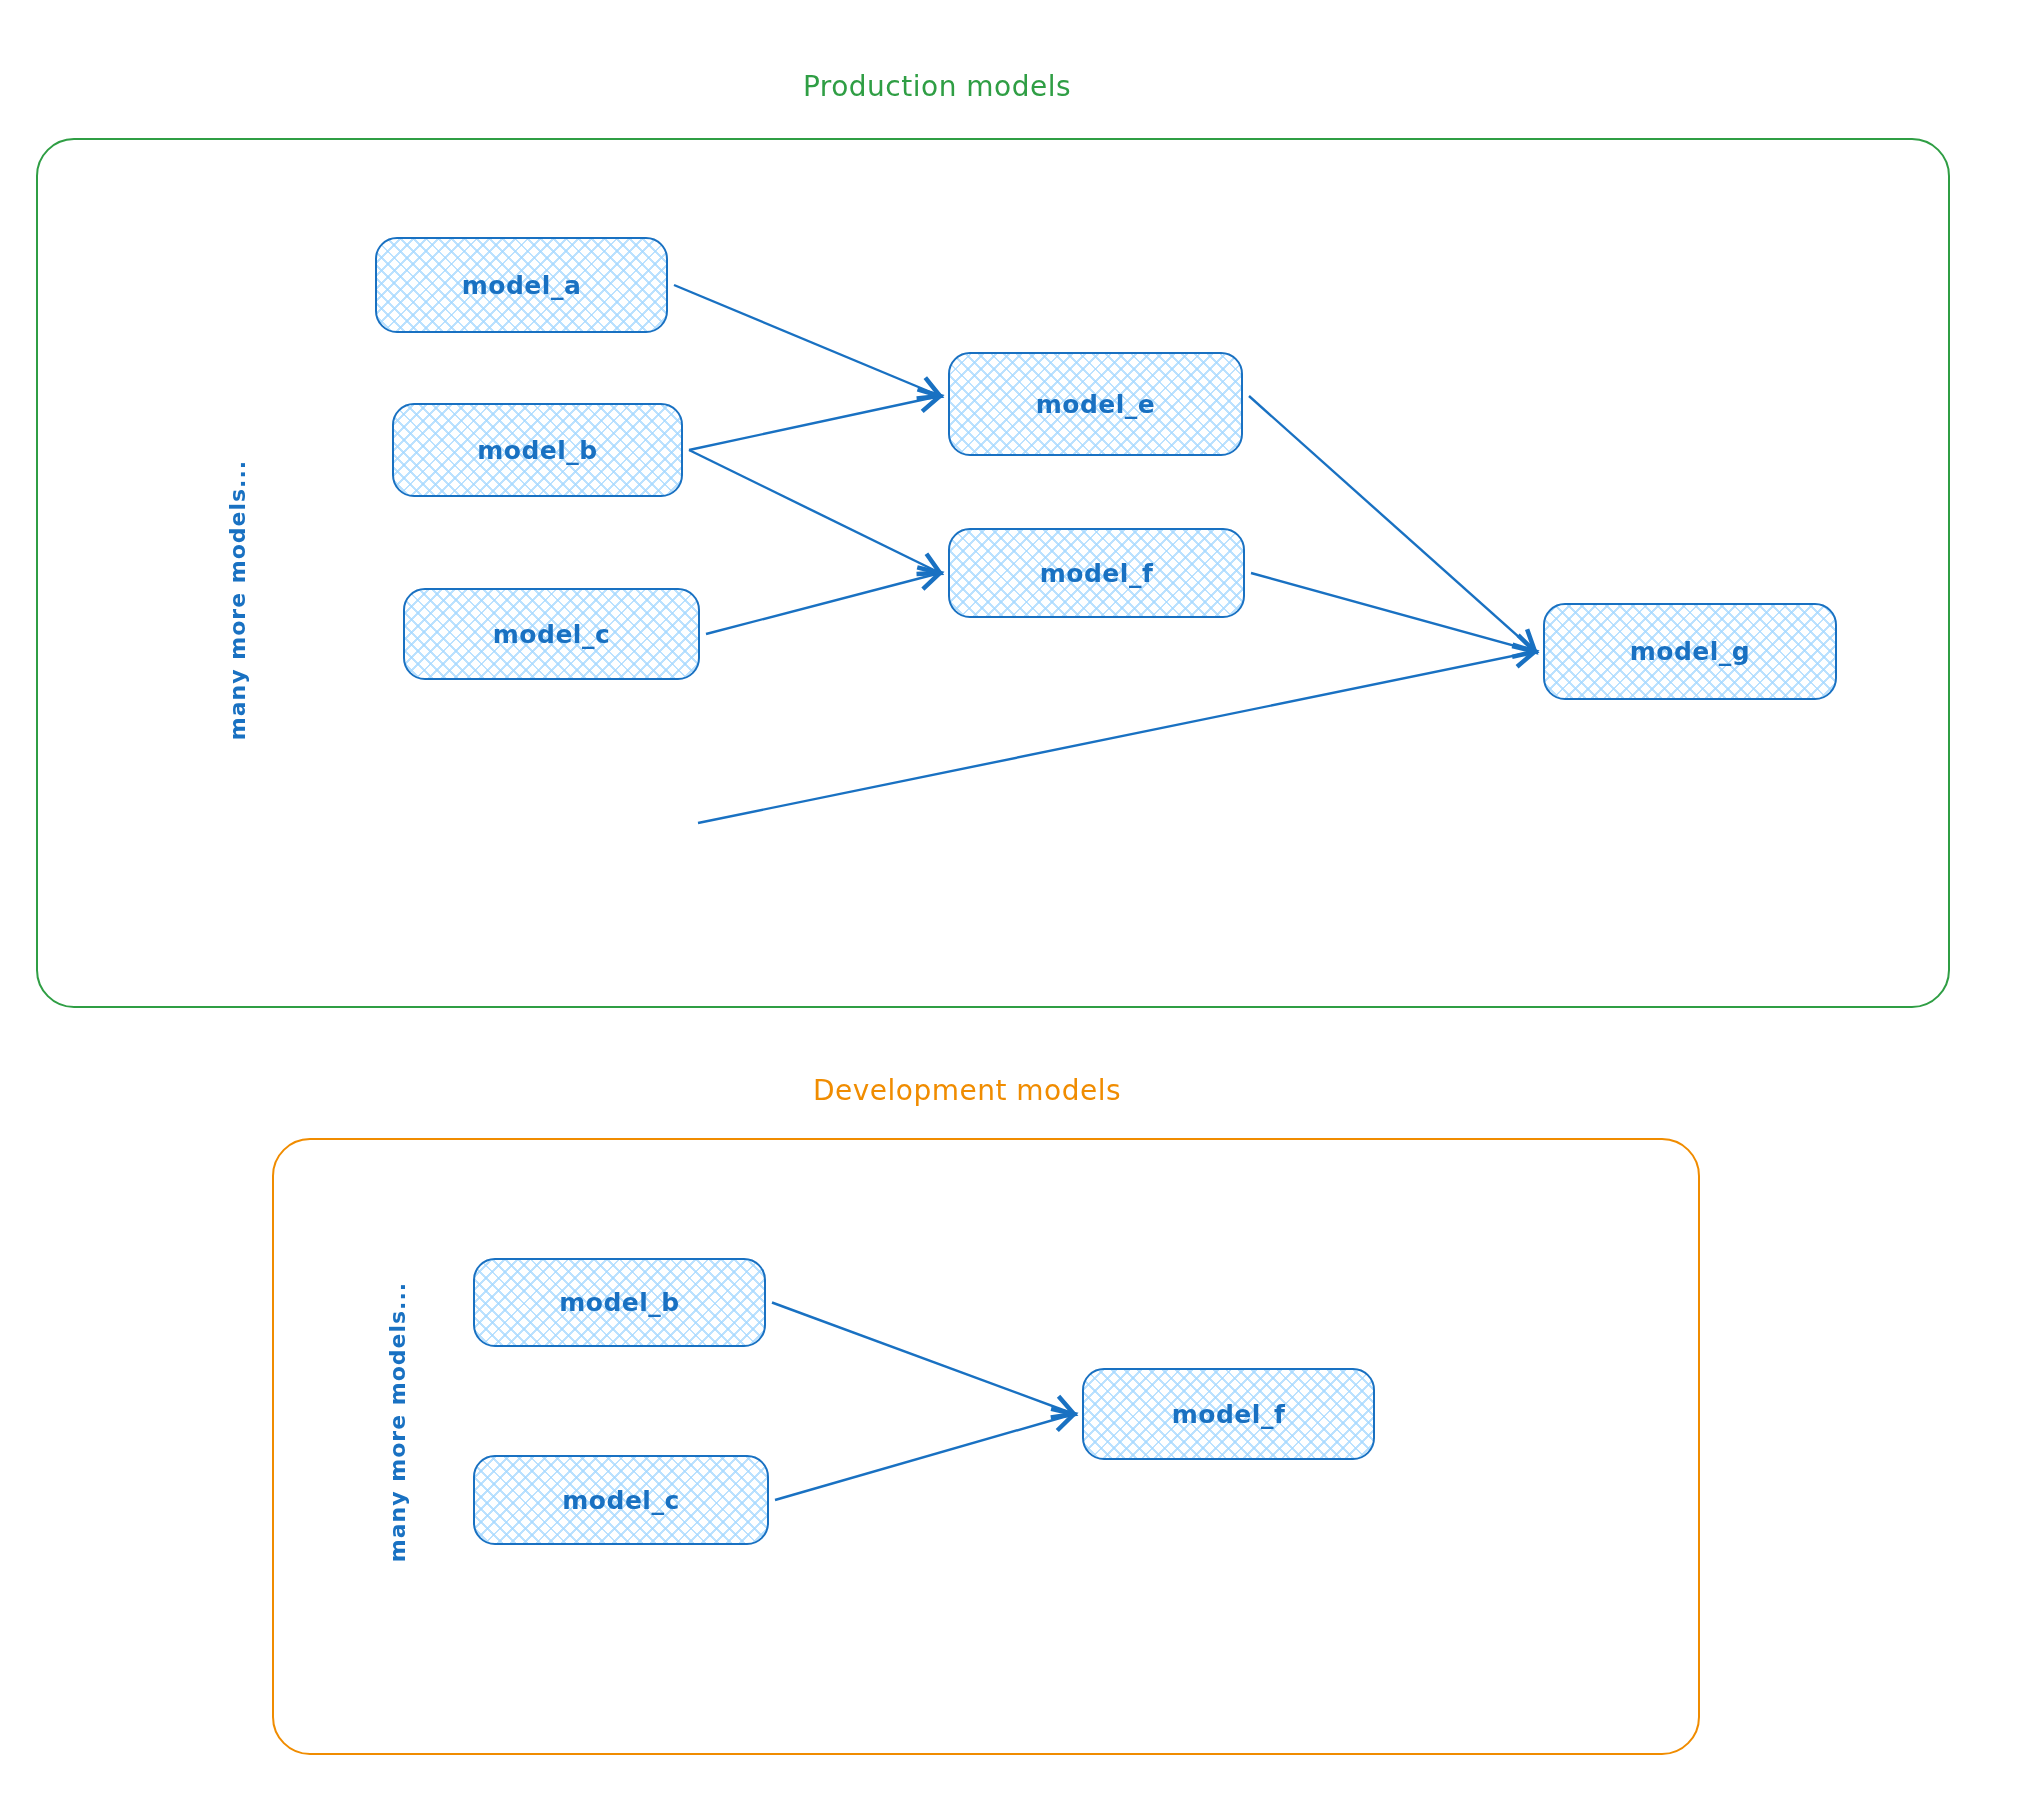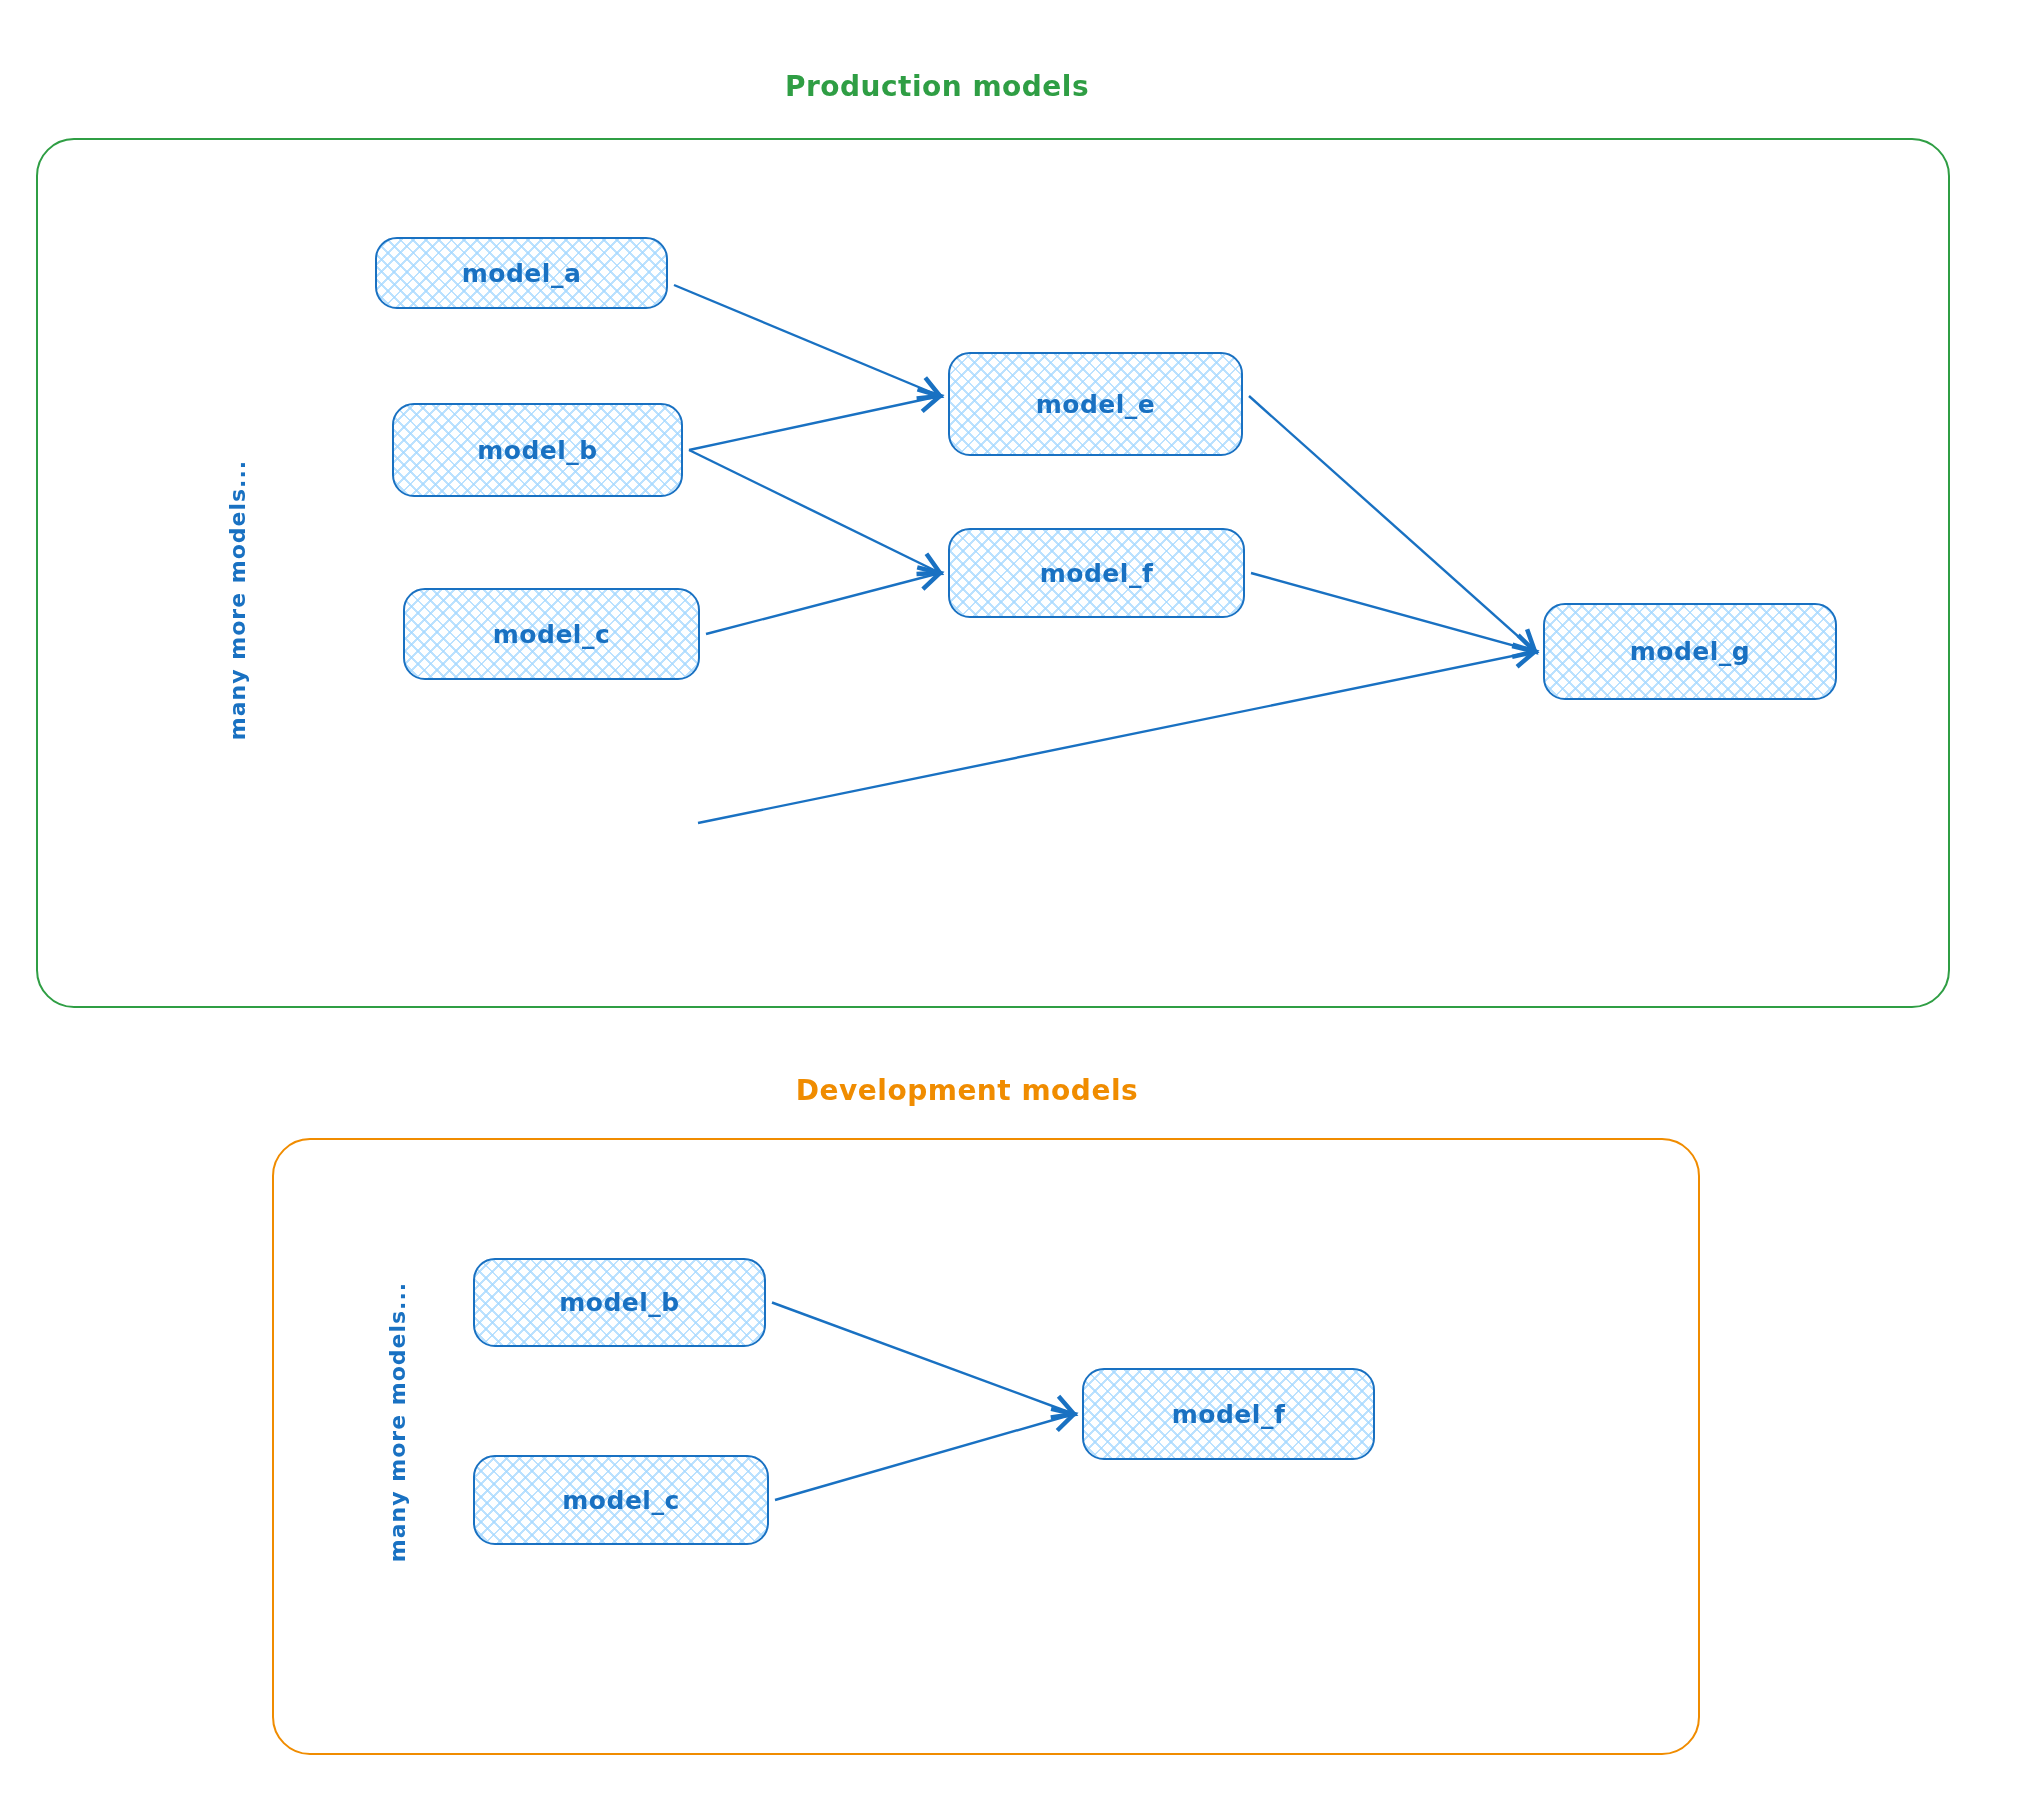--- a/index.html
+++ b/index.html
@@ -13,21 +13,21 @@
     width:2024px;height:1818px;
     font-family:"DejaVu Sans", sans-serif;
     position:relative;overflow:hidden;
   }
   .canvas{position:absolute;inset:0;width:2024px;height:1818px;}
 
   .section-title{
     position:absolute;
     transform:translateX(-50%);
     font-size:28px;
-    font-weight:bold;
+    font-weight:normal;
     letter-spacing:0.5px;
     white-space:nowrap;
   }
   .prod-title{color:var(--green,#2f9e44);}
   .dev-title{color:var(--orange,#f08c00);}
 
   .group-frame{
     position:absolute;
     border-radius:38px;
     background:transparent;
@@ -113,21 +113,21 @@
       <line x1="689" y1="450" x2="940" y2="396" class="edge" marker-end="url(#arrowhead)"></line>
       <line x1="689" y1="450" x2="940" y2="573" class="edge" marker-end="url(#arrowhead)"></line>
       <line x1="706" y1="634" x2="940" y2="573" class="edge" marker-end="url(#arrowhead)"></line>
       <line x1="1249" y1="396" x2="1535" y2="651.5" class="edge" marker-end="url(#arrowhead)"></line>
       <line x1="1251" y1="573" x2="1535" y2="651.5" class="edge" marker-end="url(#arrowhead)"></line>
       <line x1="698" y1="823" x2="1535" y2="651.5" class="edge" marker-end="url(#arrowhead)"></line>
       <line x1="772" y1="1302.5" x2="1074" y2="1414" class="edge" marker-end="url(#arrowhead)"></line>
       <line x1="775" y1="1500" x2="1074" y2="1414" class="edge" marker-end="url(#arrowhead)"></line>
     </svg>
 
-  <div class="node" style="left:375px;top:237px;width:293px;height:72px;">
+  <div class="node" style="left:375px;top:237px;width:293px;height:96px;">
     <span class="node-label">model_a</span>
   </div>
 
   <div class="node" style="left:392px;top:403px;width:291px;height:94px;">
     <span class="node-label">model_b</span>
   </div>
 
   <div class="node" style="left:403px;top:588px;width:297px;height:92px;">
     <span class="node-label">model_c</span>
   </div>

